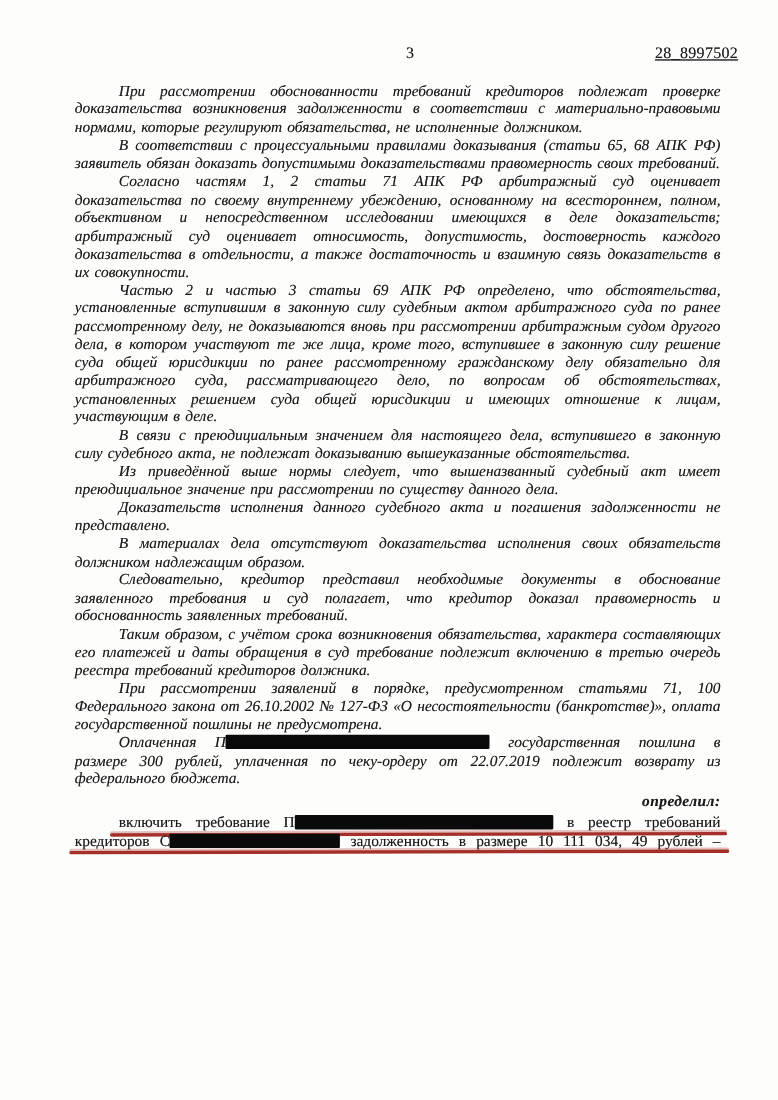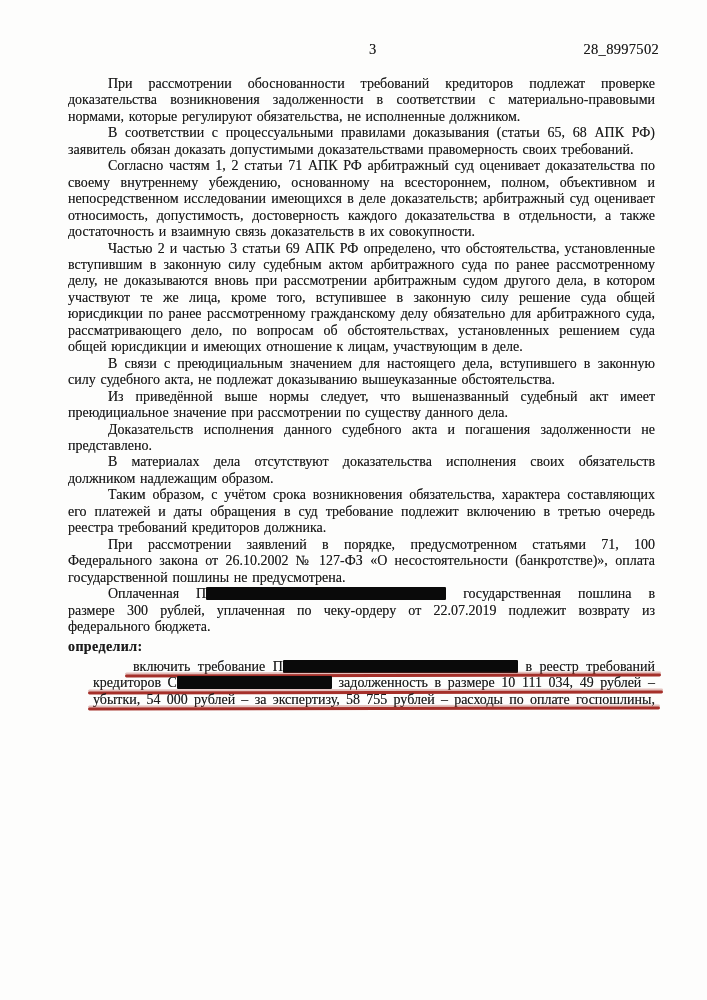--- a/index.html
+++ b/index.html
@@ -15,53 +15,54 @@
     line-height:16.45px;
     color:#1b1b1b;
     text-shadow:0 0 0.5px rgba(25,25,25,0.55);
     overflow:hidden;
   }
   .page-number{
     position:absolute;top:41px;left:369px;
     font-size:14.5px;
   }
   .case-code{
-    position:absolute;top:41px;right:48px;
+    position:absolute;top:41px;right:36px;
     font-size:14.5px;
     letter-spacing:0.3px;
+    text-decoration:underline;
   }
   .para{
     margin:0;
     text-align:justify;
     text-indent:40px;
     word-spacing:1.2px;
+    font-style:italic;
   }
   .redaction{
     display:inline-block;
     height:13px;
     background:var(--redaction,#0a0a0a);
     vertical-align:-2px;
     border-radius:1px;
   }
   .bar-fee{width:240px;}
   .bar-r1{width:235px;}
   .bar-r2{width:155px;}
   .res-heading{
     margin:4px 0 3px 0;
-    text-align:left;
+    text-align:right;
     font-weight:bold;
     text-indent:0;
     letter-spacing:0.4px;
   }
   .res-line{
     position:relative;
     text-align:justify;
     text-align-last:justify;
     word-spacing:1px;
-    margin-left:25px;
   }
   .res-line1{text-indent:40px;}
   .redline{
     position:absolute;
     height:2.5px;
     background:var(--underline,#a5302a);
     border-radius:2px;
     bottom:-1.5px;
     box-shadow:0 -2px 0 0 rgba(170,50,40,0.30);
     transform:rotate(-0.12deg);
@@ -81,30 +82,30 @@
 
   <div>
     <p class="para">При рассмотрении обоснованности требований кредиторов подлежат проверке доказательства возникновения задолженности в соответствии с материально-правовыми нормами, которые регулируют обязательства, не исполненные должником.</p>
     <p class="para">В соответствии с процессуальными правилами доказывания (статьи 65, 68 АПК РФ) заявитель обязан доказать допустимыми доказательствами правомерность своих требований.</p>
     <p class="para">Согласно частям 1, 2 статьи 71 АПК РФ арбитражный суд оценивает доказательства по своему внутреннему убеждению, основанному на всестороннем, полном, объективном и непосредственном исследовании имеющихся в деле доказательств; арбитражный суд оценивает относимость, допустимость, достоверность каждого доказательства в отдельности, а также достаточность и взаимную связь доказательств в их совокупности.</p>
     <p class="para">Частью 2 и частью 3 статьи 69 АПК РФ определено, что обстоятельства, установленные вступившим в законную силу судебным актом арбитражного суда по ранее рассмотренному делу, не доказываются вновь при рассмотрении арбитражным судом другого дела, в котором участвуют те же лица, кроме того, вступившее в законную силу решение суда общей юрисдикции по ранее рассмотренному гражданскому делу обязательно для арбитражного суда, рассматривающего дело, по вопросам об обстоятельствах, установленных решением суда общей юрисдикции и имеющих отношение к лицам, участвующим в деле.</p>
     <p class="para">В связи с преюдициальным значением для настоящего дела, вступившего в законную силу судебного акта, не подлежат доказыванию вышеуказанные обстоятельства.</p>
     <p class="para">Из приведённой выше нормы следует, что вышеназванный судебный акт имеет преюдициальное значение при рассмотрении по существу данного дела.</p>
     <p class="para">Доказательств исполнения данного судебного акта и погашения задолженности не представлено.</p>
     <p class="para">В материалах дела отсутствуют доказательства исполнения своих обязательств должником надлежащим образом.</p>
+    <p class="para">Следовательно, кредитор представил необходимые документы в обоснование заявленного требования и суд полагает, что кредитор доказал правомерность и обоснованность заявленных требований.</p>
     <p class="para">Таким образом, с учётом срока возникновения обязательства, характера составляющих его платежей и даты обращения в суд требование подлежит включению в третью очередь реестра требований кредиторов должника.</p>
     <p class="para">При рассмотрении заявлений в порядке, предусмотренном статьями 71, 100 Федерального закона от 26.10.2002 № 127-ФЗ «О несостоятельности (банкротстве)», оплата государственной пошлины не предусмотрена.</p>
 
     <p class="para"><span>Оплаченная П</span><span class="redaction bar-fee"></span> <span>государственная пошлина в размере 300 рублей, уплаченная по чеку-ордеру от 22.07.2019 подлежит возврату из федерального бюджета.</span></p>
 
   </div>
 
   <p class="para res-heading">определил:</p>
 
   <div>
     <div class="res-line res-line1"><span>включить требование П</span><span class="redaction bar-r1"></span> <span>в реестр требований</span><span class="redline rl1"></span></div>
 
     <div class="res-line"><span>кредиторов С</span><span class="redaction bar-r2"></span> <span>задолженность в размере 10 111 034, 49 рублей –</span><span class="redline rl2"></span></div>
 
-    <div class="res-line"><span>убытки, 54 000 рублей – за экспертизу, 58 755 рублей – расходы по оплате госпошлины,</span><span class="redline rl3"></span></div>
   </div>
 
 </div>
 
 </body></html>

